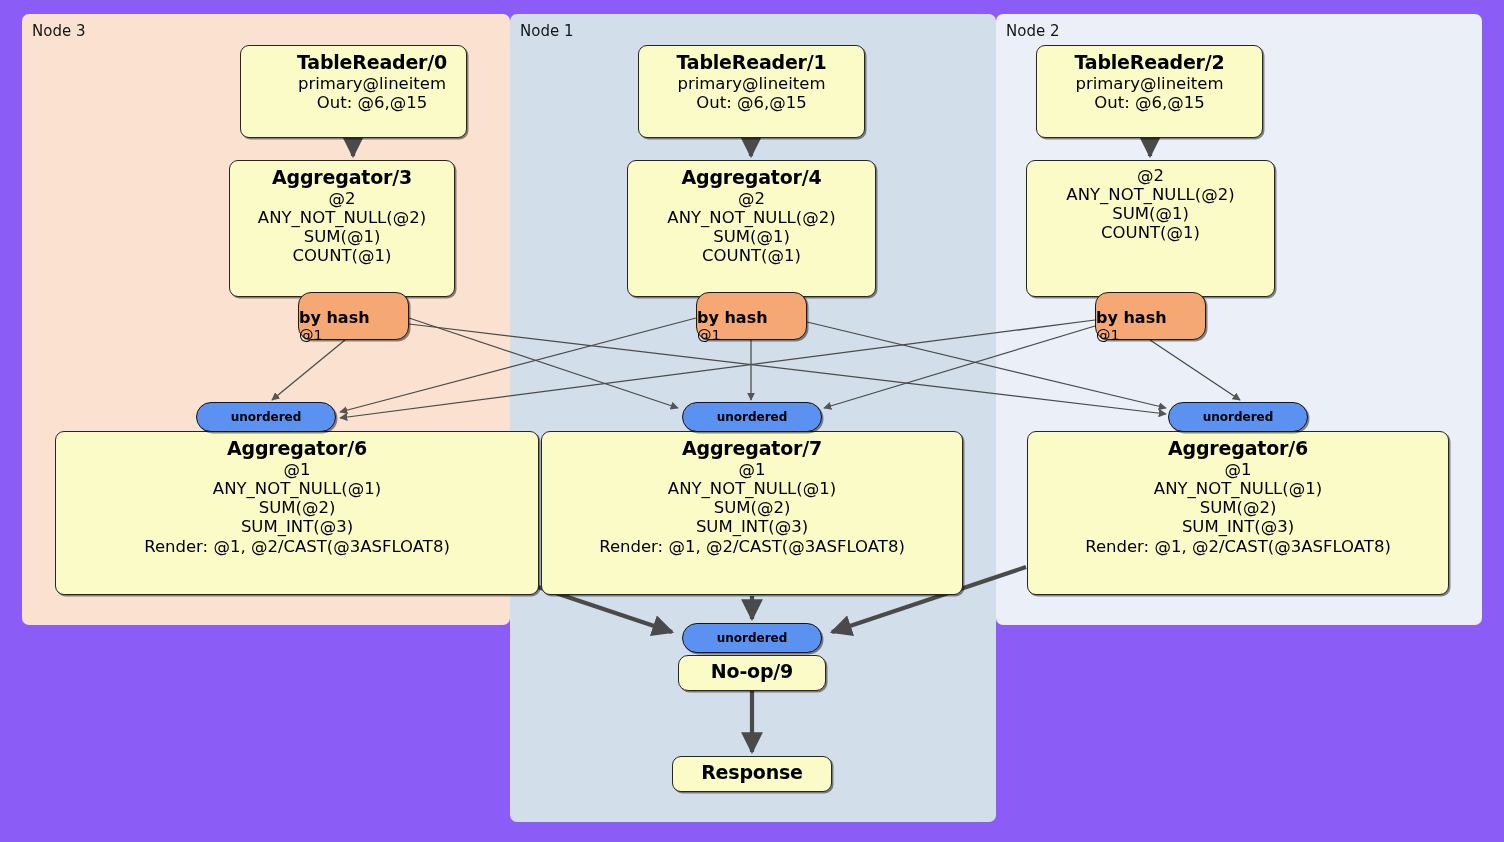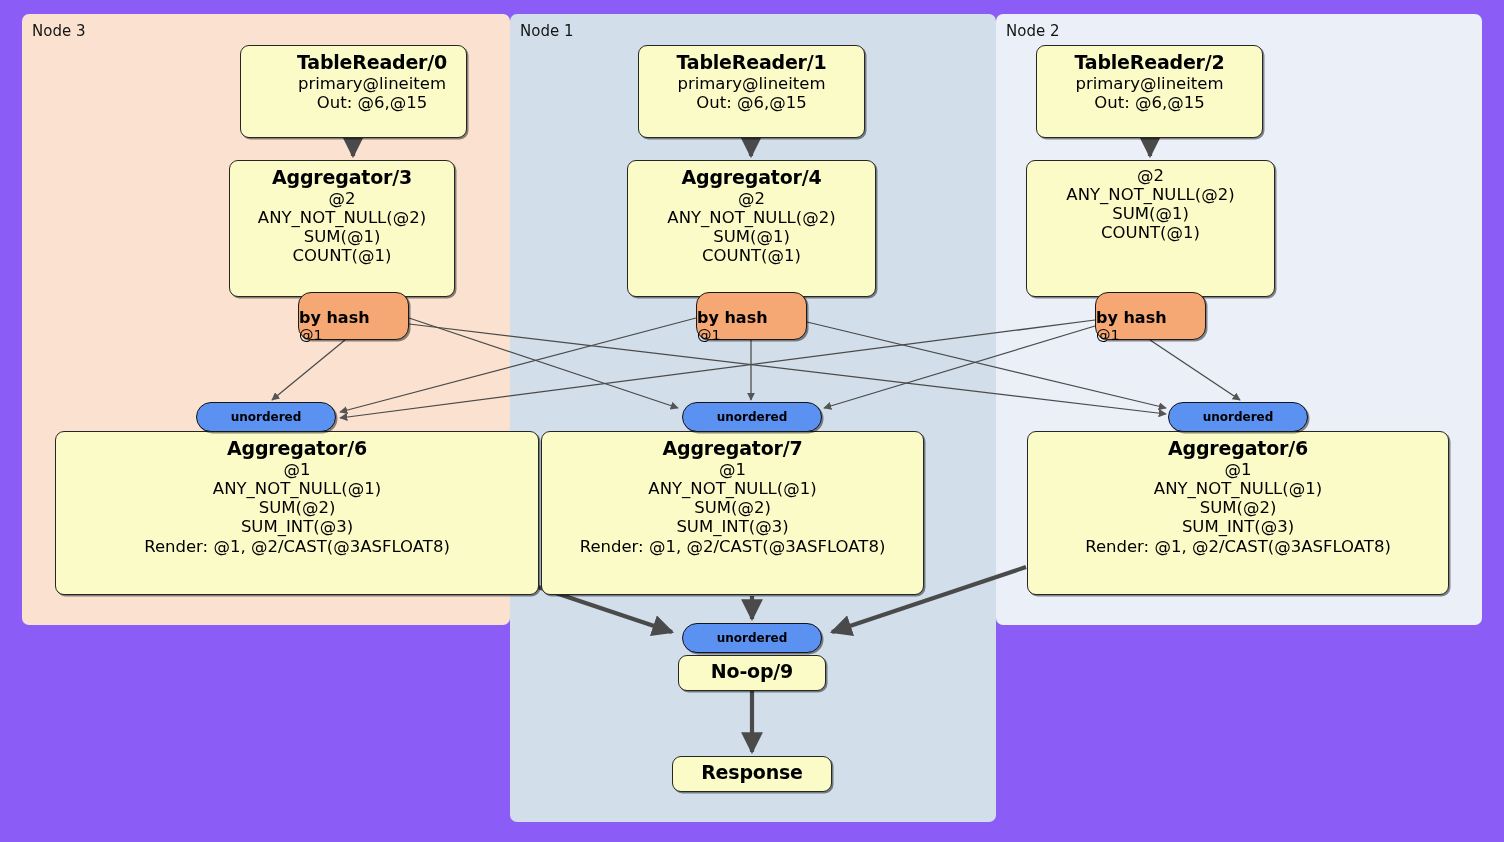--- a/index.html
+++ b/index.html
@@ -187,37 +187,37 @@
         <span class="ln">COUNT(@1)</span>
       </div>
       <div class="proc" style="left: 55px; top: 431px; width: 484px; height: 164px;">
         <span class="ttl">Aggregator/6</span>
         <span class="ln">@1</span>
         <span class="ln">ANY_NOT_NULL(@1)</span>
         <span class="ln">SUM(@2)</span>
         <span class="ln">SUM_INT(@3)</span>
         <span class="ln">Render: @1, @2/CAST(@3ASFLOAT8)</span>
       </div>
-      <div class="proc" style="left: 541px; top: 431px; width: 383px; height: 164px;">
+      <div class="proc" style="left: 541px; top: 431px; width: 422px; height: 164px;">
         <span class="ttl">Aggregator/7</span>
         <span class="ln">@1</span>
         <span class="ln">ANY_NOT_NULL(@1)</span>
         <span class="ln">SUM(@2)</span>
         <span class="ln">SUM_INT(@3)</span>
         <span class="ln">Render: @1, @2/CAST(@3ASFLOAT8)</span>
       </div>
       <div class="proc" style="left: 1027px; top: 431px; width: 422px; height: 164px;">
         <span class="ttl">Aggregator/6</span>
         <span class="ln">@1</span>
         <span class="ln">ANY_NOT_NULL(@1)</span>
         <span class="ln">SUM(@2)</span>
         <span class="ln">SUM_INT(@3)</span>
         <span class="ln">Render: @1, @2/CAST(@3ASFLOAT8)</span>
       </div>
-      <div class="proc small" style="left: 678px; top: 655px; width: 148px; height: 36px;">
+      <div class="proc small" style="left: 678px; top: 655px; width: 148px; height: 36px; border-radius: 10px;">
         <span class="ttl">No-op/9</span>
       </div>
       <div class="proc small" style="left: 672px; top: 756px; width: 160px; height: 36px;">
         <span class="ttl">Response</span>
       </div>
       <div class="router" style="left: 298px; top: 292px; width: 111px; height: 48px;">
         <span class="rt">by hash</span>
         <span class="rs">@1</span>
       </div>
       <div class="router" style="left: 696px; top: 292px; width: 111px; height: 48px;">

